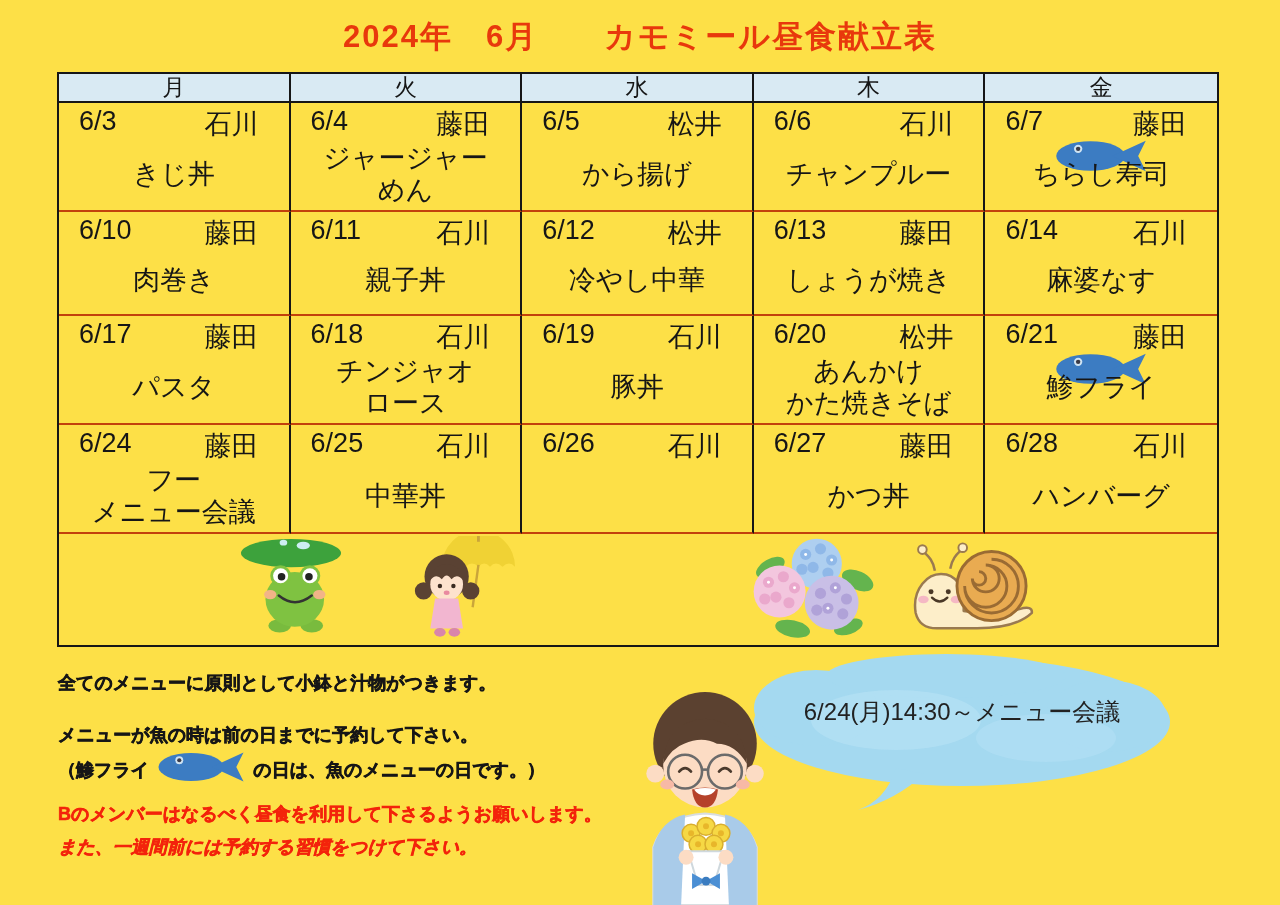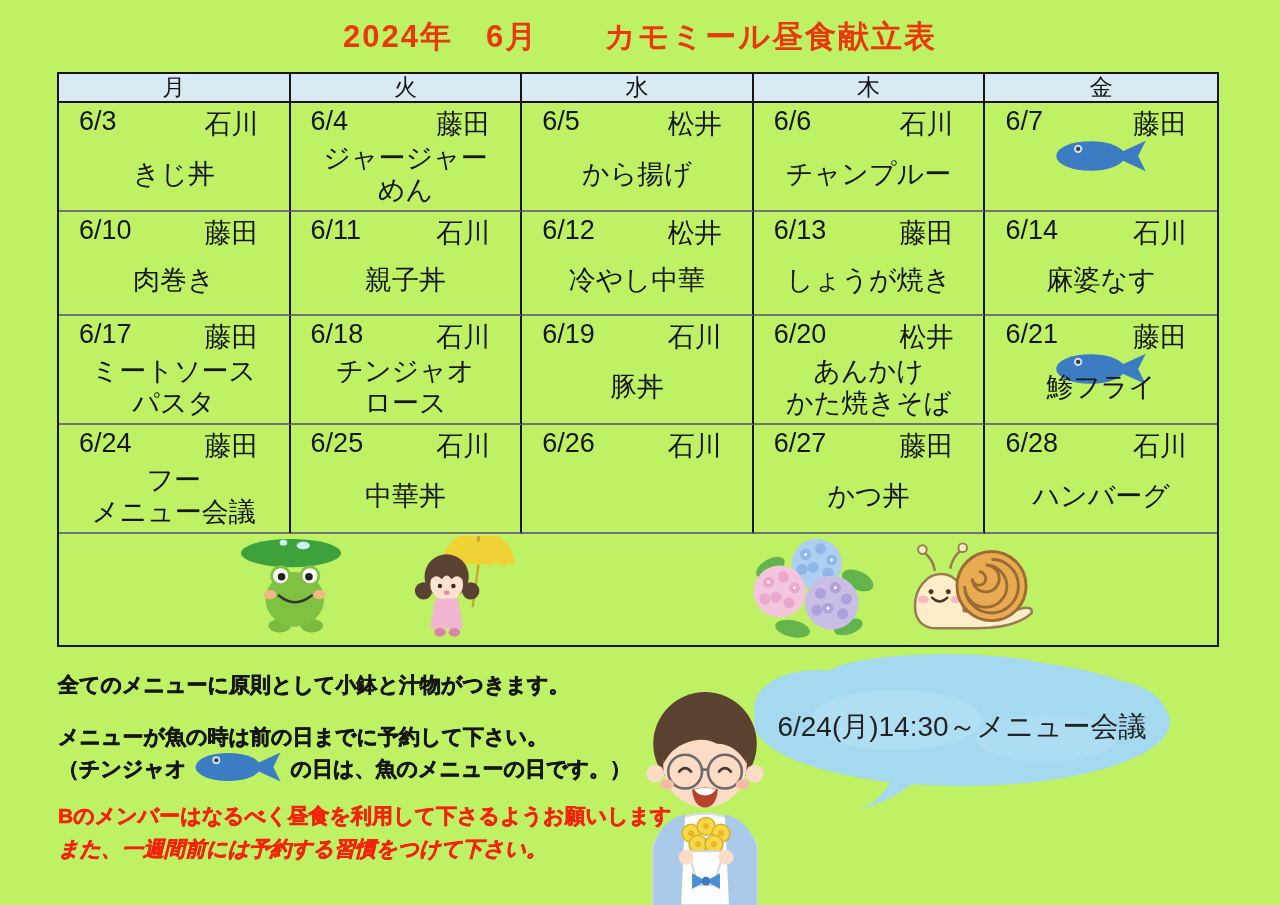--- a/index.html
+++ b/index.html
@@ -1,53 +1,53 @@
 <!DOCTYPE html>
 <html><head>
 <meta charset="utf-8">
 <style>
   html,body{margin:0;padding:0;}
   body{width:1280px;height:905px;background:#ffffff;overflow:hidden;
        font-family:"Liberation Sans","DejaVu Sans",sans-serif;color:#161616;}
-  .page{position:relative;width:1280px;height:905px;background:#bef264;}
+  .page{position:relative;width:1280px;height:905px;background:#fde047;}
 
   
   .title{position:absolute;top:16px;left:0;width:100%;text-align:center;
          font-size:31px;font-weight:900;color:#e8380c;letter-spacing:2px;}
 
   
   .calendar{position:absolute;left:57px;top:72px;width:1162px;height:575px;
             box-sizing:border-box;border:2px solid #161616;
             display:grid;grid-template-columns:repeat(5,1fr);
             grid-template-rows:29px 109px 104px 109px 109px 104px;}
   .hcell{background:#d9eaf3;border-right:2px solid #161616;border-bottom:2px solid #161616;
          display:flex;align-items:center;justify-content:center;
          font-size:23px;font-weight:500;}
-  .day{position:relative;border-right:2px solid #161616;border-bottom:2px solid #737373;
+  .day{position:relative;border-right:2px solid #161616;border-bottom:2px solid #c2410c;
        font-size:27px;font-weight:500;}
   .no-r{border-right:none;}
   .cell-top{display:flex;justify-content:space-between;padding:3px 30px 0 20px;}
   .cell-menu{position:absolute;left:0;right:0;top:38px;bottom:2px;
              display:flex;flex-direction:column;align-items:center;justify-content:center;
              line-height:1.15;text-align:center;z-index:2;}
   .menu-line:empty{display:none;}
   .cell-fish{position:absolute;left:50%;transform:translateX(-50%);top:33px;z-index:1;}
   .decor{grid-column:1/-1;position:relative;border:none;}
   .decor svg{position:absolute;}
 
   
-  .note{position:absolute;left:58px;font-weight:900;font-size:21px;color:#161616;
+  .note{position:absolute;left:58px;font-weight:900;font-size:18px;color:#161616;
         -webkit-text-stroke:0.6px #161616;white-space:nowrap;}
   .note-red{color:#f3230b;-webkit-text-stroke:0.6px #f3230b;}
   .inline-fish{vertical-align:-10px;margin:0 6px;}
 
   
   .bubble{position:absolute;left:746px;top:650px;width:432px;height:168px;}
-  .bubble-text{position:absolute;left:0;top:58px;width:100%;text-align:center;
-               font-size:28px;font-weight:500;color:#222;}
+  .bubble-text{position:absolute;left:0;top:46px;width:100%;text-align:center;
+               font-size:24px;font-weight:500;color:#222;}
 
   .person{position:absolute;left:622px;top:686px;}
   .hidden-defs{position:absolute;width:0;height:0;overflow:hidden;}
 </style>
 </head>
 <body>
 
 <svg class="hidden-defs" aria-hidden="true">
   <defs>
     <symbol id="fish" viewBox="0 0 96 42">
@@ -112,20 +112,24 @@
       </div>
     </div>
     <div class="day no-r">
       <div class="cell-top">
         <span>6/7</span>
         <span>藤田</span>
       </div>
       <svg class="cell-fish" width="96" height="40">
           <use href="#fish"></use>
         </svg>
+      <div class="cell-menu">
+        <span class="menu-line">ちらし寿司</span>
+
+      </div>
     </div>
 
     <div class="day">
       <div class="cell-top">
         <span>6/10</span>
         <span>藤田</span>
       </div>
       <div class="cell-menu">
         <span class="menu-line">肉巻き</span>
 
@@ -171,21 +175,20 @@
 
       </div>
     </div>
 
     <div class="day">
       <div class="cell-top">
         <span>6/17</span>
         <span>藤田</span>
       </div>
       <div class="cell-menu">
-        <span class="menu-line">ミートソース</span>
         <span class="menu-line">パスタ</span>
       </div>
     </div>
     <div class="day">
       <div class="cell-top">
         <span>6/18</span>
         <span>石川</span>
       </div>
       <div class="cell-menu">
         <span class="menu-line">チンジャオ</span>
@@ -365,21 +368,21 @@
         <ellipse cx="26" cy="62" rx="5.5" ry="4" fill="#f5b8c4"></ellipse>
         <ellipse cx="60" cy="62" rx="5.5" ry="4" fill="#f5b8c4"></ellipse>
         <circle cx="97" cy="48" r="36" fill="#e9ab51" stroke="#9a6b33" stroke-width="3"></circle>
         <path d="M97 20 a28 28 0 1 1 -28 28 a22 22 0 1 0 22 -22 a14 14 0 1 1 -14 14 a7 7 0 1 0 7 -7" stroke="#9a6b33" stroke-width="3" fill="none"></path>
       </svg>
     </div>
   </div>
 
   <div class="note" style="top:671px;">全てのメニューに原則として小鉢と汁物がつきます。</div>
   <div class="note" style="top:723px;text-align:center;">メニューが魚の時は前の日までに予約して下さい。</div>
-  <div class="note" style="top:748px;"><span>（チンジャオ</span><svg class="inline-fish" width="92" height="38">
+  <div class="note" style="top:748px;"><span>（鯵フライ</span><svg class="inline-fish" width="92" height="38">
         <use href="#fish"></use>
       </svg><span>の日は、魚のメニューの日です。）</span></div>
   <div class="note note-red" style="top:802px;">Bのメンバーはなるべく昼食を利用して下さるようお願いします。</div>
   <div class="note note-red" style="top:835px;font-style:italic;">また、一週間前には予約する習慣をつけて下さい。</div>
 
   <div class="bubble">
     <svg width="432" height="168" viewBox="0 0 432 168">
       <ellipse cx="216" cy="72" rx="208" ry="64" fill="#a4d9f0"></ellipse>
       <ellipse cx="70" cy="58" rx="62" ry="38" fill="#a4d9f0"></ellipse>
       <ellipse cx="360" cy="66" rx="60" ry="36" fill="#a4d9f0"></ellipse>

